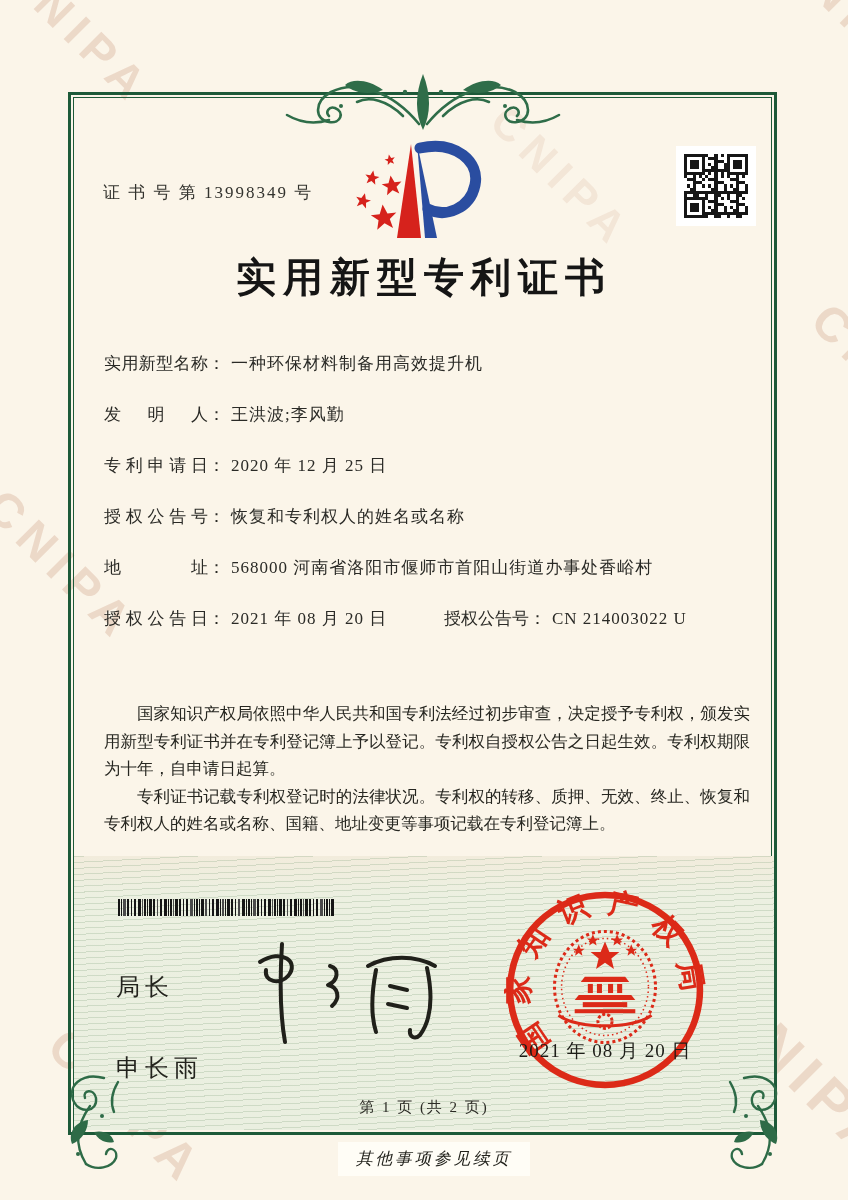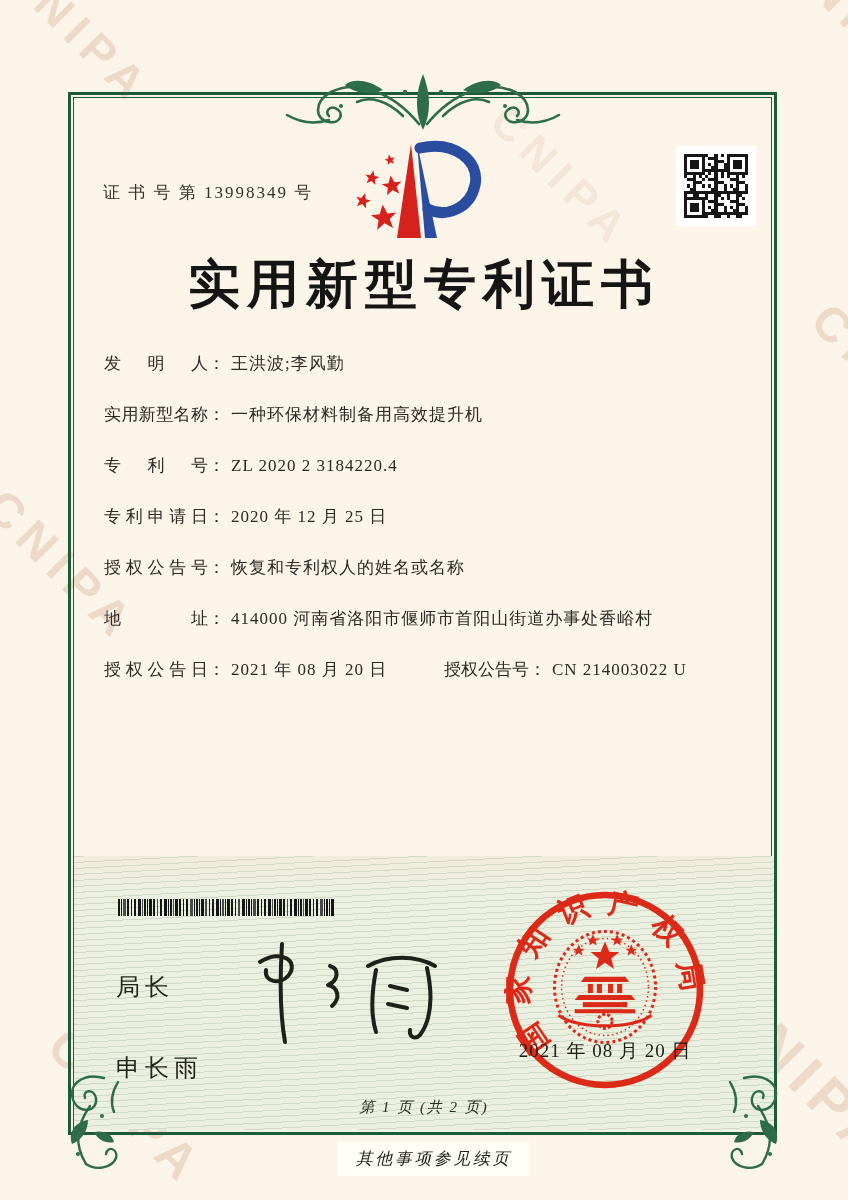--- a/index.html
+++ b/index.html
@@ -35,39 +35,39 @@
       repeating-linear-gradient(177deg, rgba(140,170,135,0.30) 0 1px, rgba(255,255,255,0) 1px 6px),
       linear-gradient(#f2ecdc, #ecf0e1 40px, #eaefe0);
   }
   .cert-no { position:absolute; left:103px; top:147px; font-size:17px; letter-spacing:2px; color:#33332e;margin-top:34px; }
   .logo { position:absolute; left:348px; top:138px; width:148px; height:114px; }
   .qr { position:absolute; left:676px; top:146px; width:80px; height:80px; background:#fff; padding:8px; }
   .qr-grid { display:grid; grid-template-columns:repeat(21,1fr); grid-template-rows:repeat(21,1fr); width:64px; height:64px; }
   .qr-grid .q { background:#161616; }
   .title {
     position:absolute; left:0; top:250px; width:100%;
-    text-align:center; font-size:52px; font-weight:bold; letter-spacing:7px; color:#151515;
+    text-align:center; font-size:40px; font-weight:bold; letter-spacing:7px; color:#151515;
   }
   .fields { position:absolute; left:104px; top:352px; width:644px; font-size:17px; }
   .frow { height:23px; margin-bottom:28px; position:relative; white-space:nowrap; }
   .flabel { display:inline-block; width:104px; text-align:justify; text-align-last:justify; vertical-align:bottom; }
   .fcolon { display:inline-block; margin-right:6px; }
   .fvalue { letter-spacing:1px; }
   .frow .right-pair { position:absolute; left:340px; top:0; }
   .paras { position:absolute; left:104px; top:700px; width:646px; font-size:16.5px; line-height:27.5px; text-align:justify; color:#262620; }
   .paras p { text-indent:2em; }
   .barcode { position:absolute; left:118px; top:899px; width:219px; height:17px; display:flex; overflow:hidden; }
   .barcode div { height:100%; flex:none; }
   .official { position:absolute; left:116px; font-size:24px; letter-spacing:5px; color:#23231d; }
   .official.t1 { top:971px; }
   .official.t2 { top:1052px; }
   .signature { position:absolute; left:230px; top:936px; width:225px; height:110px; }
   .seal { position:absolute; left:504px; top:889px; width:202px; height:202px; }
   .seal-date { position:absolute; left:499px; top:1038px; width:212px; text-align:center; font-size:19px; letter-spacing:1px; color:#1d1d18; }
-  .page-info { position:absolute; left:0; top:1098px; width:100%; text-align:center; font-size:15px; letter-spacing:2px; color:#2b2b25;font-style:italic; }
+  .page-info { position:absolute; left:0; top:1098px; width:100%; text-align:center; font-size:15px; letter-spacing:2px; color:#2b2b25; }
   .cont-note { position:absolute; left:10px; top:1142px; width:100%; text-align:center;font-style:italic; }
   .cont-note span { display:inline-block; background:#fffdf6; padding:6px 18px; font-size:16.5px; letter-spacing:3px; color:#23231d; }
   .ornament-top { position:absolute; left:283px; top:62px; width:280px; height:80px; }
   .corner-fl { position:absolute; width:78px; height:98px; }
   .corner-fl.bl { left:58px; top:1072px; }
   .corner-fl.br { left:712px; top:1072px; transform:scaleX(-1); }
 </style>
 </head>
 <body>
 
@@ -591,46 +591,45 @@
       <div class="q"></div>
       <div></div>
       <div></div>
     </div>
 </div>
 
 <div class="title">实用新型专利证书</div>
 
 <div class="fields">
   <div class="frow">
-    <span class="flabel">发明人</span><span class="fcolon">：</span><span class="fvalue">王洪波;李风勤</span>
-  </div>
-  <div class="frow">
     <span class="flabel">实用新型名称</span><span class="fcolon">：</span><span class="fvalue">一种环保材料制备用高效提升机</span>
   </div>
   <div class="frow">
-    <span class="flabel">专利号</span><span class="fcolon">：</span><span class="fvalue">ZL 2020 2 3184220.4</span>
+    <span class="flabel">发明人</span><span class="fcolon">：</span><span class="fvalue">王洪波;李风勤</span>
   </div>
   <div class="frow">
     <span class="flabel">专利申请日</span><span class="fcolon">：</span><span class="fvalue">2020 年 12 月 25 日</span>
   </div>
   <div class="frow">
     <span class="flabel">授权公告号</span><span class="fcolon">：</span><span class="fvalue">恢复和专利权人的姓名或名称</span>
   </div>
   <div class="frow">
-    <span class="flabel">地址</span><span class="fcolon">：</span><span class="fvalue">414000 河南省洛阳市偃师市首阳山街道办事处香峪村</span>
+    <span class="flabel">地址</span><span class="fcolon">：</span><span class="fvalue">568000 河南省洛阳市偃师市首阳山街道办事处香峪村</span>
   </div>
   <div class="frow">
     <span class="flabel">授权公告日</span><span class="fcolon">：</span><span class="fvalue">2021 年 08 月 20 日</span>
     <span class="right-pair">
       <span>授权公告号</span><span class="fcolon">：</span><span class="fvalue">CN 214003022 U</span>
     </span>
   </div>
 </div>
 
 <div class="paras">
+  <p>国家知识产权局依照中华人民共和国专利法经过初步审查，决定授予专利权，颁发实用新型专利证书并在专利登记簿上予以登记。专利权自授权公告之日起生效。专利权期限为十年，自申请日起算。</p>
+  <p>专利证书记载专利权登记时的法律状况。专利权的转移、质押、无效、终止、恢复和专利权人的姓名或名称、国籍、地址变更等事项记载在专利登记簿上。</p>
 </div>
 
 <div class="barcode" id="barcode">
     <div style="width: 2px; margin-right: 1px; background: rgb(21, 21, 21);"></div>
     <div style="width: 1px; margin-right: 1px; background: rgb(21, 21, 21);"></div>
     <div style="width: 3px; margin-right: 1px; background: rgb(74, 74, 74);"></div>
     <div style="width: 2px; margin-right: 2px; background: rgb(21, 21, 21);"></div>
     <div style="width: 1px; margin-right: 2px; background: rgb(21, 21, 21);"></div>
     <div style="width: 2px; margin-right: 2px; background: rgb(21, 21, 21);"></div>
     <div style="width: 3px; margin-right: 1px; background: rgb(21, 21, 21);"></div>

